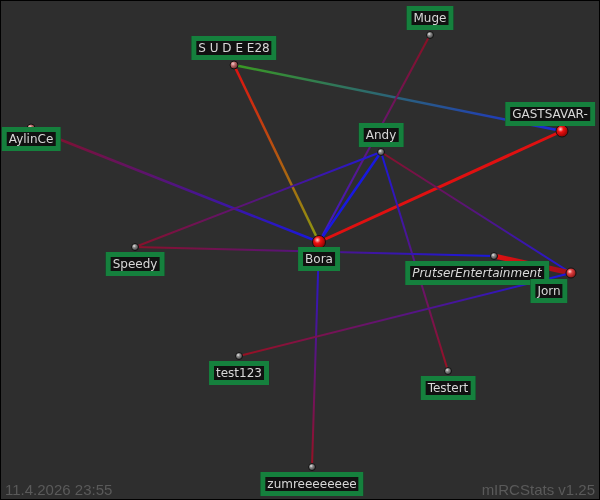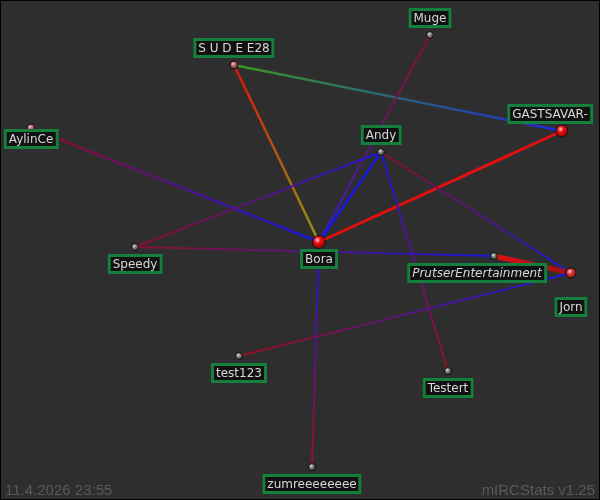--- a/index.html
+++ b/index.html
@@ -10,21 +10,21 @@
     margin: 1px;
     background: #2e2e2e;
     font-family: "DejaVu Sans", sans-serif;
   }
   #edges { position: absolute; left: 0; top: 0; }
   .label {
     position: absolute;
     transform: translate(-50%, -50%);
     background: #111;
     color: #d8d8d8;
-    border: 3px solid #15803d;
+    border: 5px solid #15803d;
     font-size: 12px;
     line-height: 14px;
     padding: 0 2px;
     white-space: nowrap;
   }
   .footer {
     position: absolute;
     bottom: 1px;
     font-size: 15px;
     color: #5a5a5a;
@@ -144,20 +144,20 @@
   </svg>
   <div id="label-layer">
       <div class="label" style="left: 429px; top: 17px;">Muge</div>
       <div class="label" style="left: 233px; top: 47px;">S U D E E28</div>
       <div class="label" style="left: 30px; top: 110px; margin-top: 28px;">AylinCe</div>
       <div class="label" style="left: 549px; top: 113px;">GASTSAVAR-</div>
       <div class="label" style="left: 380px; top: 134px;">Andy</div>
       <div class="label" style="left: 134px; top: 263px;">Speedy</div>
       <div class="label" style="left: 318px; top: 258px;">Bora</div>
       <div class="label" style="left: 476px; top: 272px; font-style: italic;">PrutserEntertainment</div>
-      <div class="label" style="left: 570px; top: 290px; margin-top: 16px;">Jorn</div>
+      <div class="label" style="left: 548px; top: 290px;">Jorn</div>
       <div class="label" style="left: 238px; top: 372px;">test123</div>
       <div class="label" style="left: 447px; top: 387px; text-align: right;">Testert</div>
       <div class="label" style="left: 311px; top: 483px;">zumreeeeeeee</div>
     </div>
   <div class="footer left">11.4.2026 23:55</div>
   <div class="footer right">mIRCStats v1.25</div>
 </div>
 
 </body></html>

